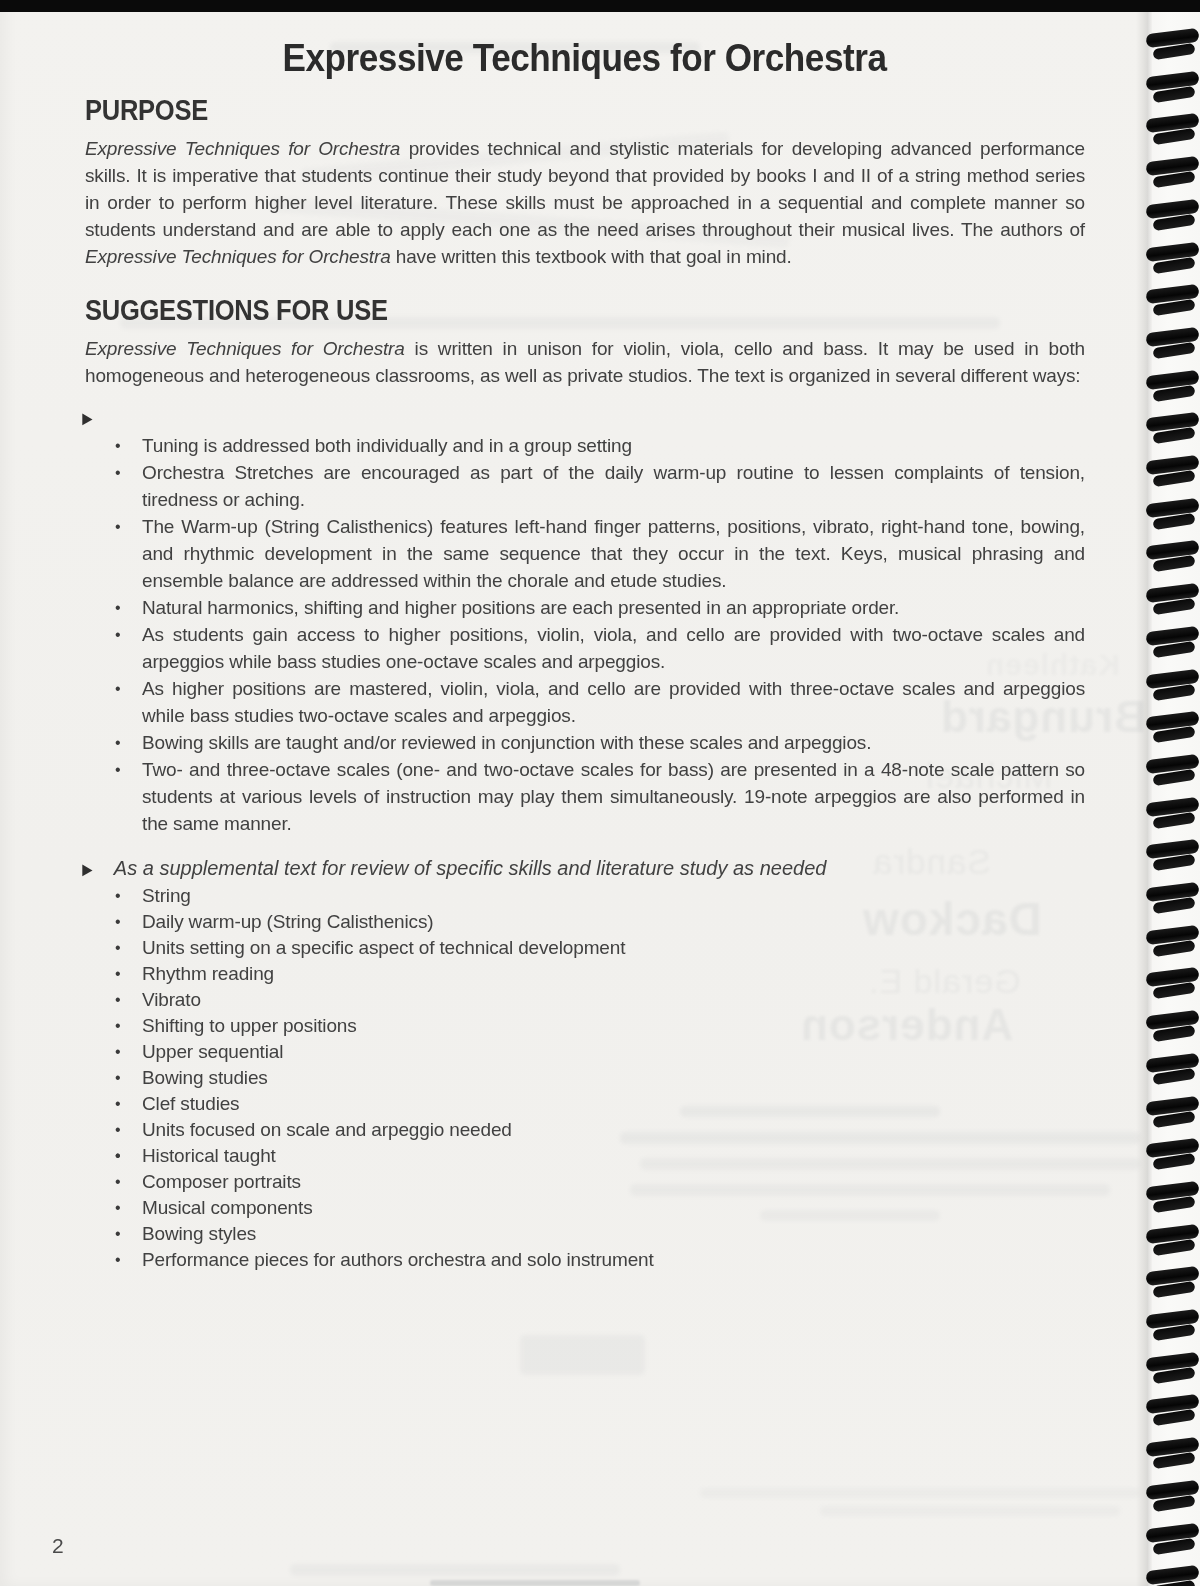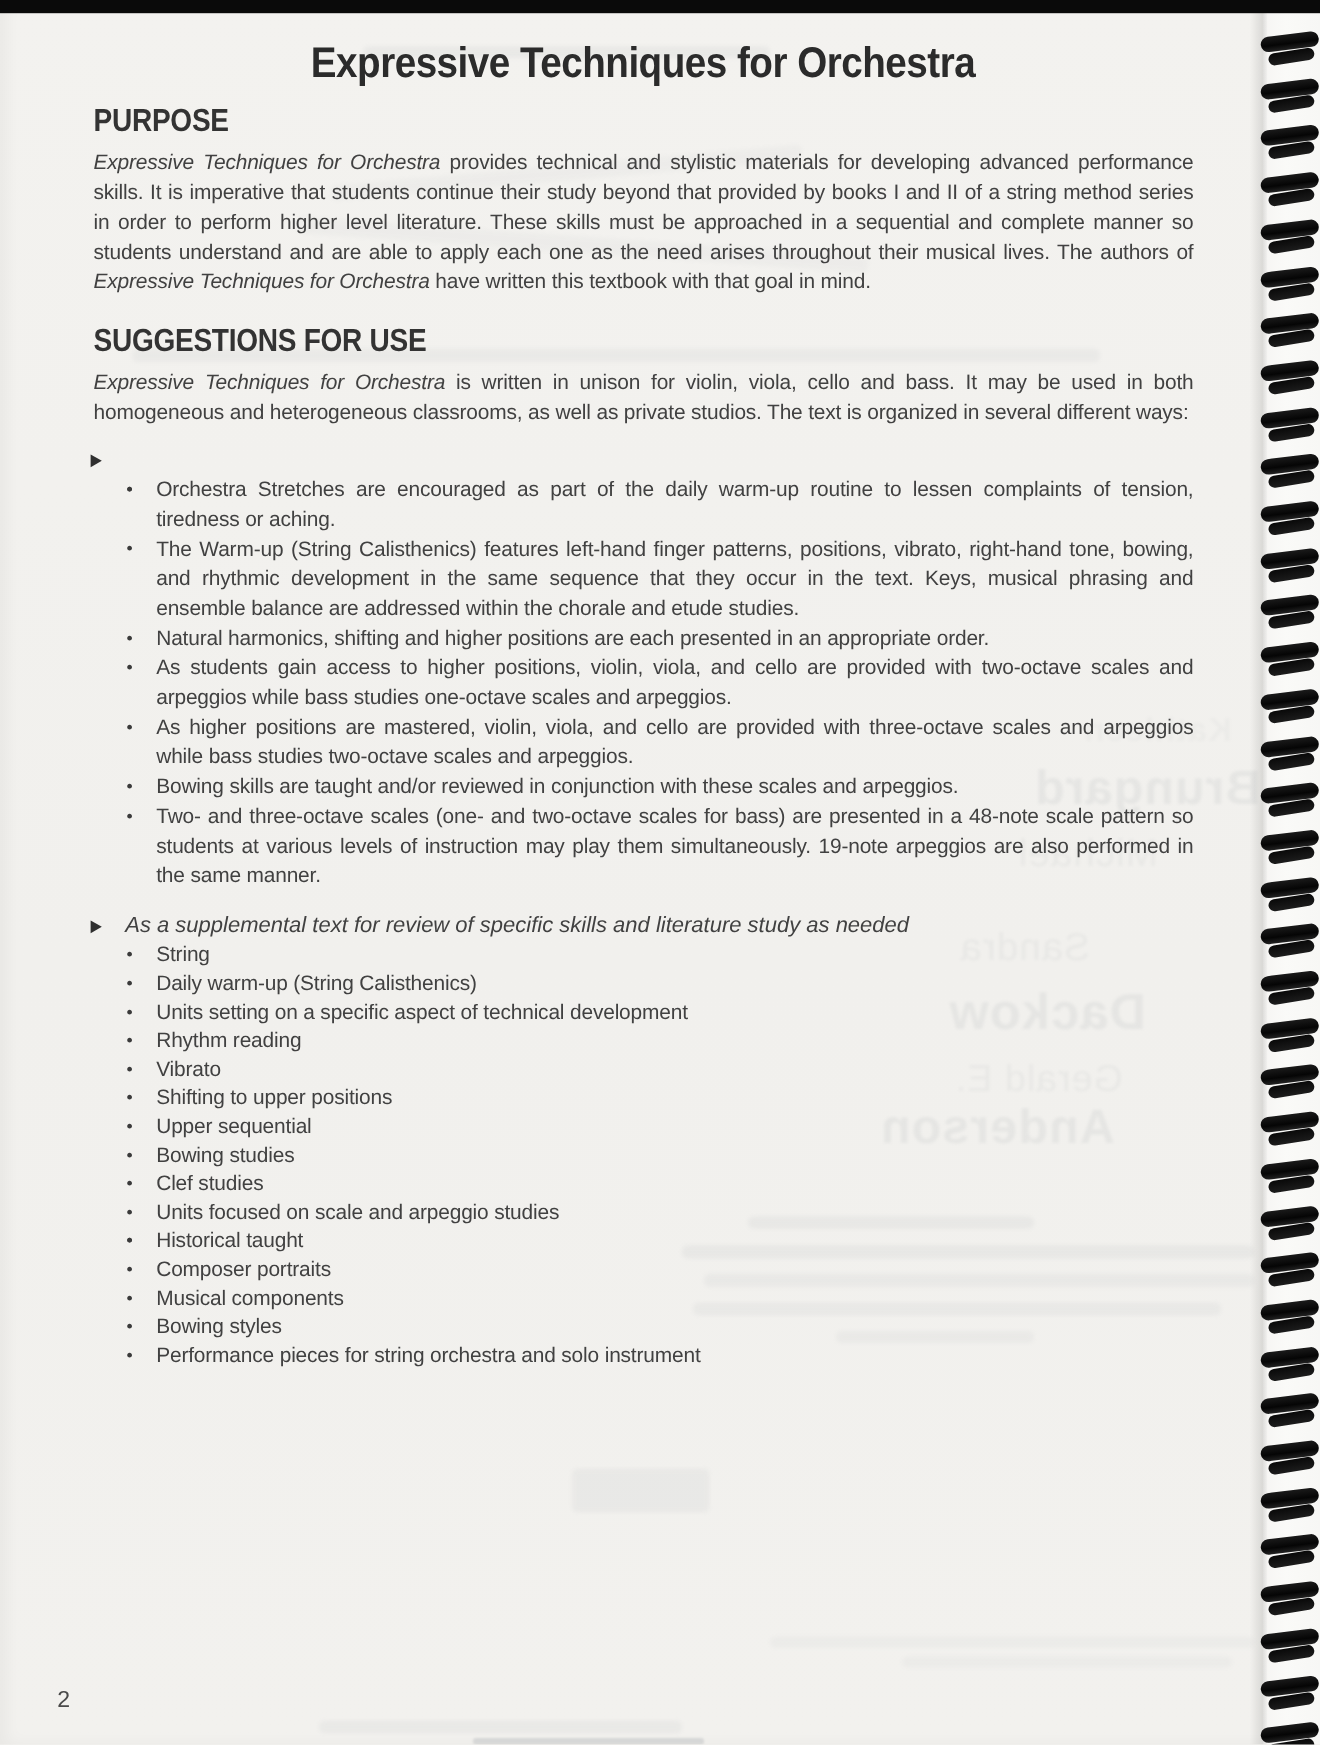--- a/index.html
+++ b/index.html
@@ -144,21 +144,21 @@
   <p class="body-par"><span class="it">Expressive Techniques for Orchestra</span><span> provides technical and stylistic materials for developing advanced performance skills. It is imperative that students continue their study beyond that provided by books I and II of a string method series in order to perform higher level literature. These skills must be approached in a sequential and complete manner so students understand and are able to apply each one as the need arises throughout their musical lives. The authors of </span><span class="it">Expressive Techniques for Orchestra</span><span> have written this textbook with that goal in mind.</span></p>
 
   <div class="sec-heading h-suggestions">SUGGESTIONS FOR USE</div>
   <p class="body-par"><span class="it">Expressive Techniques for Orchestra</span><span> is written in unison for violin, viola, cello and bass. It may be used in both homogeneous and heterogeneous classrooms, as well as private studios. The text is organized in several different ways:</span></p>
 
   <div class="group-heading">
     <span class="tri">►</span>
   </div>
 
   <div class="b-list">
-    <div class="b-item"><span class="b-dot">•</span></div>
+    <div class="b-item"><span class="b-dot">•</span><span>Tuning is addressed both individually and in a group setting</span></div>
     <div class="b-item"><span class="b-dot">•</span><span>Orchestra Stretches are encouraged as part of the daily warm-up routine to lessen complaints of tension, tiredness or aching.</span></div>
     <div class="b-item"><span class="b-dot">•</span><span>The Warm-up (String Calisthenics) features left-hand finger patterns, positions, vibrato, right-hand tone, bowing, and rhythmic development in the same sequence that they occur in the text. Keys, musical phrasing and ensemble balance are addressed within the chorale and etude studies.</span></div>
     <div class="b-item"><span class="b-dot">•</span><span>Natural harmonics, shifting and higher positions are each presented in an appropriate order.</span></div>
     <div class="b-item"><span class="b-dot">•</span><span>As students gain access to higher positions, violin, viola, and cello are provided with two-octave scales and arpeggios while bass studies one-octave scales and arpeggios.</span></div>
     <div class="b-item"><span class="b-dot">•</span><span>As higher positions are mastered, violin, viola, and cello are provided with three-octave scales and arpeggios while bass studies two-octave scales and arpeggios.</span></div>
     <div class="b-item"><span class="b-dot">•</span><span>Bowing skills are taught and/or reviewed in conjunction with these scales and arpeggios.</span></div>
     <div class="b-item"><span class="b-dot">•</span><span>Two- and three-octave scales (one- and two-octave scales for bass) are presented in a 48-note scale pattern so students at various levels of instruction may play them simultaneously. 19-note arpeggios are also performed in the same manner.</span></div>
   </div>
 
   <div class="group-heading">
@@ -169,27 +169,27 @@
   <div class="b-list tight">
     <div class="b-item"><span class="b-dot">•</span><span>String</span></div>
     <div class="b-item"><span class="b-dot">•</span><span>Daily warm-up (String Calisthenics)</span></div>
     <div class="b-item"><span class="b-dot">•</span><span>Units setting on a specific aspect of technical development</span></div>
     <div class="b-item"><span class="b-dot">•</span><span>Rhythm reading</span></div>
     <div class="b-item"><span class="b-dot">•</span><span>Vibrato</span></div>
     <div class="b-item"><span class="b-dot">•</span><span>Shifting to upper positions</span></div>
     <div class="b-item"><span class="b-dot">•</span><span>Upper sequential</span></div>
     <div class="b-item"><span class="b-dot">•</span><span>Bowing studies</span></div>
     <div class="b-item"><span class="b-dot">•</span><span>Clef studies</span></div>
-    <div class="b-item"><span class="b-dot">•</span><span>Units focused on scale and arpeggio studies</span></div>
+    <div class="b-item"><span class="b-dot">•</span><span>Units focused on scale and arpeggio needed</span></div>
     <div class="b-item"><span class="b-dot">•</span></div>
     <div class="b-item"><span class="b-dot">•</span><span>Historical taught</span></div>
     <div class="b-item"><span class="b-dot">•</span><span>Composer portraits</span></div>
     <div class="b-item"><span class="b-dot">•</span><span>Musical components</span></div>
     <div class="b-item"><span class="b-dot">•</span><span>Bowing styles</span></div>
-    <div class="b-item"><span class="b-dot">•</span><span>Performance pieces for string orchestra and solo instrument</span></div>
+    <div class="b-item"><span class="b-dot">•</span><span>Performance pieces for authors orchestra and solo instrument</span></div>
   </div>
 
 </div>
 
 <div class="page-number">2</div>
 
 <div class="edge-zone"></div>
 <div class="paper-edge-shadow"></div>
 <div id="coil-rail">
     <div class="coil" style="top: 28px;"></div>

